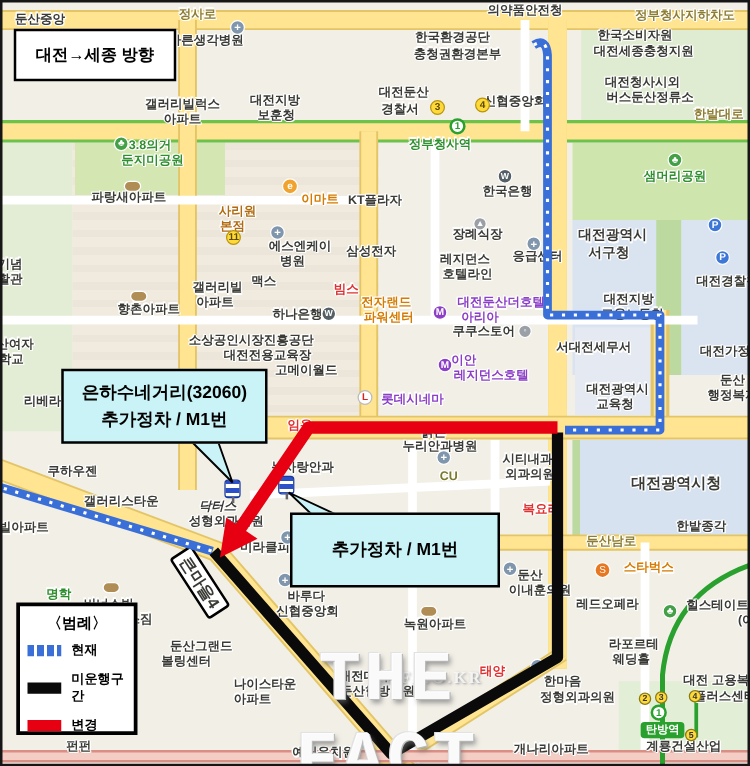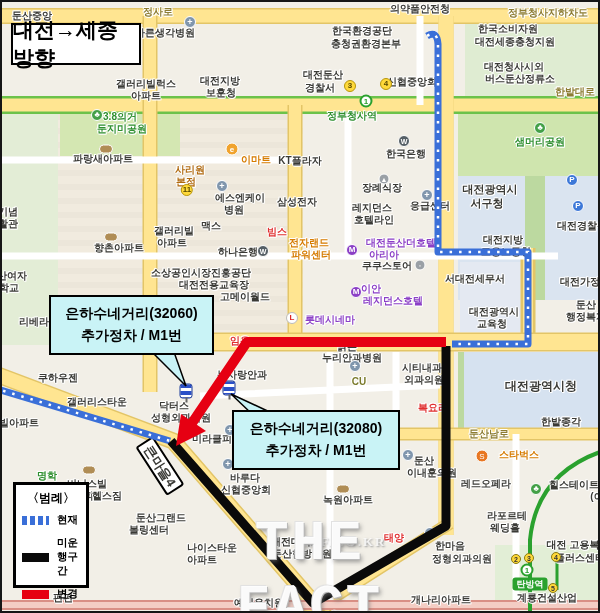--- a/index.html
+++ b/index.html
@@ -26,26 +26,26 @@
   .icon-starbucks{width:13px;height:13px;border-radius:50%;background:#e87722;color:#fff;font-size:8px;border:1px solid #fff;}
   .icon-cinema{width:12px;height:12px;border-radius:50%;background:#fff;border:1px solid #bbb;color:#d22;font-size:8px;font-weight:700;}
   .icon-m-circle{width:12px;height:12px;border-radius:50%;background:#8b3fc6;color:#fff;font-size:8px;font-weight:700;border:1px solid #fff;}
   .icon-shop-circle{width:11px;height:11px;border-radius:50%;background:#9aa0a6;color:#fff;font-size:7px;border:1px solid #fff;}
   .icon-apt-oval{width:14px;height:9px;border-radius:5px;background:#b08d55;border:1px solid #fff;}
   .icon-bus-stop{width:13px;height:15px;border-radius:3px;border:1px solid #1a3a9a;
     background:linear-gradient(#2b50c8 0 3px,#fff 3px 6px,#2b50c8 6px 10px,#fff 10px 12px,#2b50c8 12px 15px);}
   .icon-bus-stop::after{content:"";position:absolute;top:100%;left:50%;width:2px;height:5px;background:#666;transform:translateX(-50%);}
   
   .titlebox{position:absolute;left:11px;top:23px;width:130px;height:42px;background:#fff;border:2.5px solid #000;
-    display:flex;align-items:center;justify-content:center;font-size:21px;font-weight:700;color:#000;z-index:6;}
+    display:flex;align-items:center;justify-content:center;font-size:13px;font-weight:700;color:#000;z-index:6;}
   .callout{position:absolute;background:#c9f3f6;border:2px solid #000;z-index:6;display:flex;flex-direction:column;
     align-items:center;justify-content:center;font-size:14px;font-weight:700;color:#000;line-height:1.55;text-align:center;}
   #callout1{left:49px;top:295px;width:165px;height:60px;}
   #callout2{left:232px;top:410px;width:168px;height:60px;}
-  .legend{position:absolute;left:13px;top:482px;width:76px;height:106px;background:#fff;border:3px solid #000;z-index:6;padding:5px 6px 0 6px;}
+  .legend{position:absolute;left:13px;top:482px;width:97px;height:106px;background:#fff;border:3px solid #000;z-index:6;padding:5px 6px 0 6px;}
   .lg-title{text-align:center;font-size:12px;font-weight:700;margin-bottom:6px;}
   .lg-row{display:flex;align-items:center;gap:8px;margin-bottom:9px;}
   .lg-swatch{width:27px;height:9px;flex:none;}
   .lg-row span:last-child{font-size:10.5px;font-weight:700;}
   
   .wm-main{position:absolute;left:310px;top:576px;transform:translate(-50%,-50%);z-index:7;
     font-family:Liberation Mono, monospace;font-weight:700;font-size:56px;letter-spacing:3px;
     color:rgba(255,255,255,0.93);text-shadow:1px 1px 0 #b9b9b9,-1px -1px 0 #e2e2e2,2px 3px 4px rgba(110,110,110,.65);text-align:center;}
   .wm-sub{position:absolute;left:348px;top:542px;transform:translate(-50%,-50%);z-index:7;
     font-family:"Liberation Serif","DejaVu Serif",serif;font-weight:700;font-size:13px;letter-spacing:2px;
@@ -161,21 +161,21 @@
       <div class="mlabel" style="left: 422px; top: 368px; transform: translate(-50%, -50%);">시티내과</div>
       <div class="mlabel" style="left: 424px; top: 380px; transform: translate(-50%, -50%);">외과의원</div>
       <div class="mlabel" style="left: 359px; top: 382px; color: rgb(122, 122, 42); font-weight: 700; transform: translate(-50%, -50%);">CU</div>
       <div class="mlabel" style="left: 541px; top: 386px; font-size: 12px; font-weight: 700; transform: translate(-50%, -50%);">대전광역시청</div>
       <div class="mlabel" style="left: 242px; top: 375px; transform: translate(-50%, -50%);">눈사랑안과</div>
       <div class="mlabel" style="left: 46px; top: 378px; transform: translate(-50%, -50%); padding-left: 24px;">쿠하우젠</div>
       <div class="mlabel" style="left: 240px; top: 341px; color: rgb(224, 48, 48); transform: translate(-50%, -50%);">임용</div>
       <div class="mlabel" style="left: 433px; top: 408px; color: rgb(224, 48, 48); transform: translate(-50%, -50%);">복요리</div>
       <div class="mlabel" style="left: 97px; top: 402px; transform: translate(-50%, -50%);">갤러리스타운</div>
       <div class="mlabel" style="left: 14px; top: 423px; transform: translate(-50%, -50%);">스빌아파트</div>
-      <div class="mlabel" style="left: 174px; top: 406px; transform: translate(-50%, -50%);">닥터스</div>
+      <div class="mlabel" style="left: 174px; top: 406px; transform: translate(-50%, -50%); font-style: italic;">닥터스</div>
       <div class="mlabel" style="left: 181px; top: 418px; transform: translate(-50%, -50%);">성형외과의원</div>
       <div class="mlabel" style="left: 222px; top: 439px; transform: translate(-50%, -50%);">미라클피부과</div>
       <div class="mlabel" style="left: 87px; top: 484px; transform: translate(-50%, -50%);">비너스빌</div>
       <div class="mlabel" style="left: 89px; top: 496px; transform: translate(-50%, -50%);">아파트</div>
       <div class="mlabel" style="left: 47px; top: 476px; color: rgb(47, 143, 47); transform: translate(-50%, -50%);">명학</div>
       <div class="mlabel" style="left: 107px; top: 496px; transform: translate(-50%, -50%);">헬스짐</div>
       <div class="mlabel" style="left: 245px; top: 478px; transform: translate(-50%, -50%);">바루다</div>
       <div class="mlabel" style="left: 246px; top: 490px; transform: translate(-50%, -50%);">신협중앙회</div>
       <div class="mlabel" style="left: 151px; top: 518px; transform: translate(-50%, -50%); padding-left: 20px;">둔산그랜드</div>
       <div class="mlabel" style="left: 149px; top: 530px; transform: translate(-50%, -50%);">볼링센터</div>
@@ -262,21 +262,20 @@
     <polygon points="252,414 231,394 274,414" fill="#c9f3f6" stroke="#000" stroke-width="1.5"></polygon>
   </svg>
 
   <div class="titlebox">대전→세종 방향</div>
 
   <div class="callout" id="callout1">
     <div>은하수네거리(32060)</div>
     <div>추가정차 / M1번</div>
   </div>
   <div class="callout" id="callout2">
-    <div>은하수네거리(32080)</div>
     <div>추가정차 / M1번</div>
   </div>
 
   <div class="legend">
     <div class="lg-title">〈범례〉</div>
     <div class="lg-row">
       <span class="lg-swatch" style="background: repeating-linear-gradient(90deg, rgb(58, 111, 216) 0px, rgb(58, 111, 216) 5px, rgb(255, 255, 255) 5px, rgb(255, 255, 255) 8px);"></span>
       <span>현재</span>
     </div>
     <div class="lg-row">

